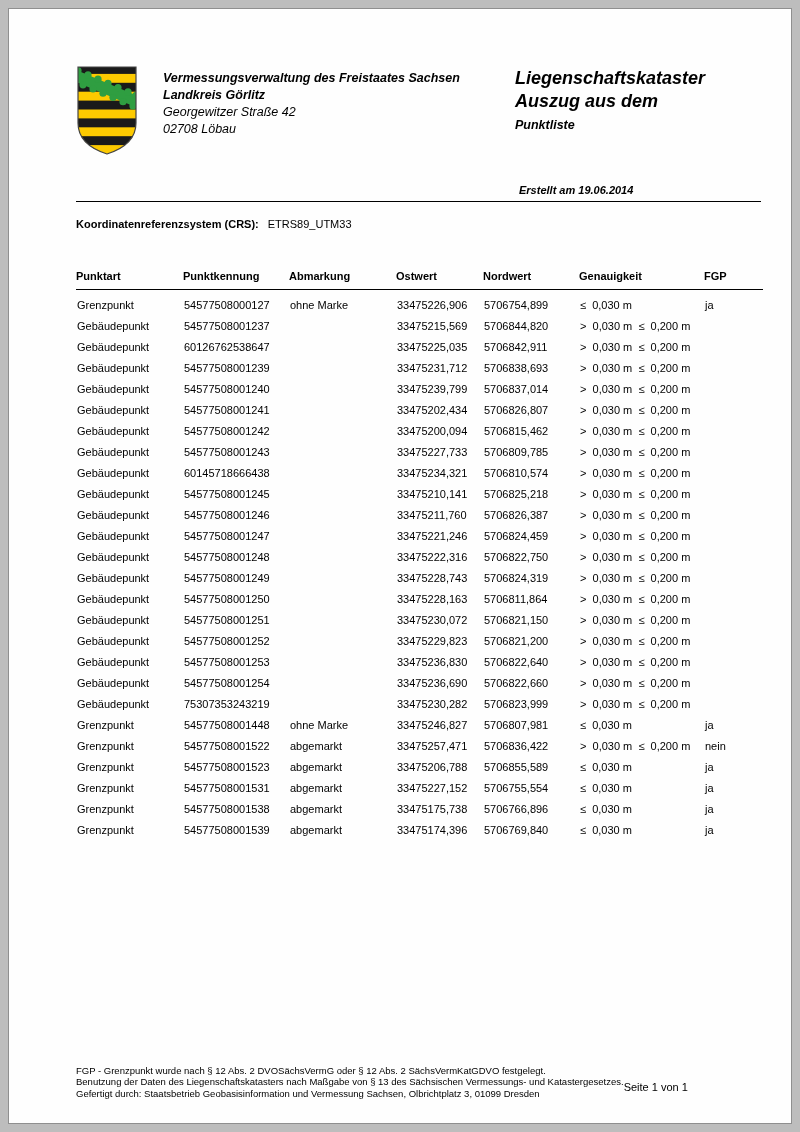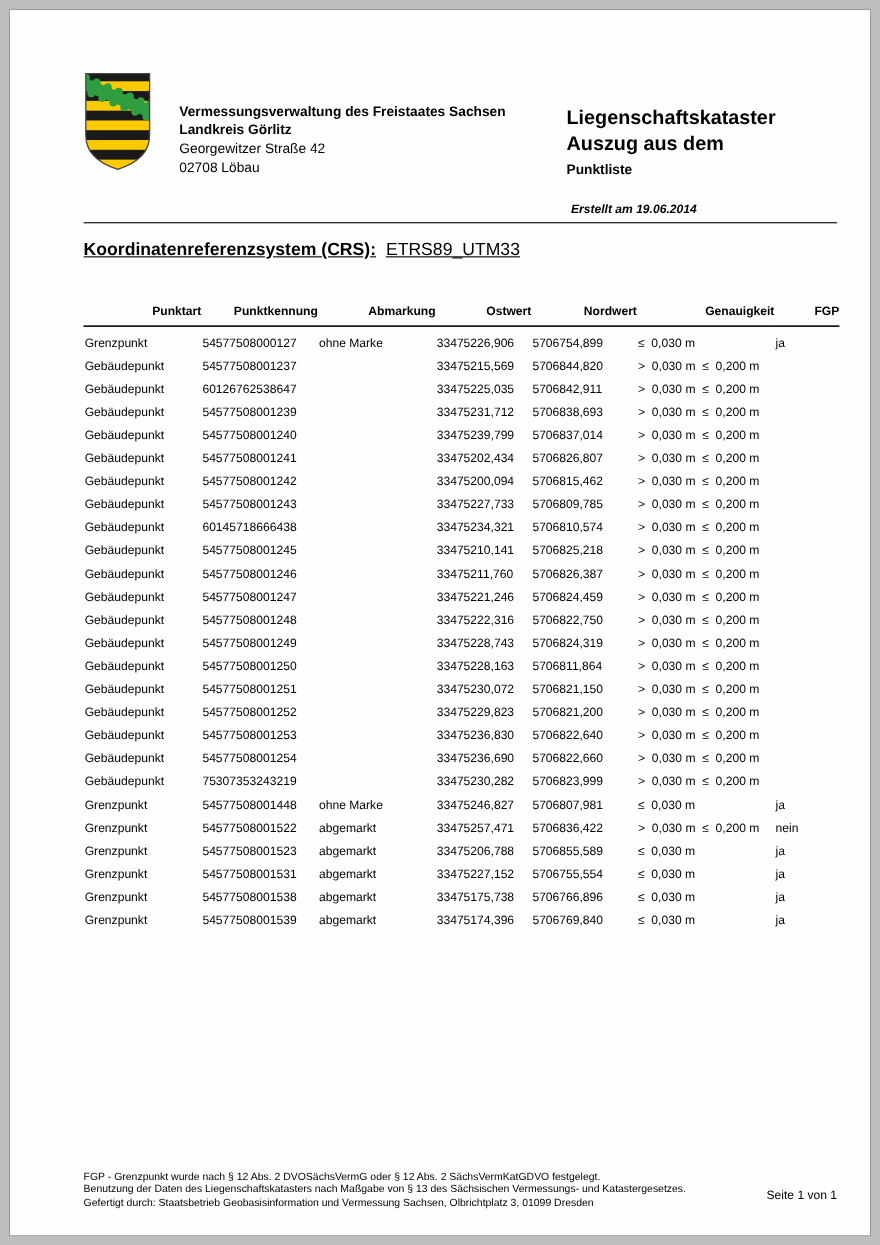--- a/index.html
+++ b/index.html
@@ -11,47 +11,47 @@
   }
   .page {
     box-sizing: border-box;
     position: relative;
     width: 784px; height: 1116px;
     margin: 8px auto 0 auto;
     background: #fefefe;
     border: 1px solid #8f8f8f;
     overflow: hidden;
   }
-  .header { display: flex; align-items: flex-end; margin: 56px 30px 0 67px; }
+  .header { display: flex; align-items: flex-start; margin: 56px 30px 0 67px; font-style: italic; }
   .coat-wrap { flex: 0 0 auto; }
   .issuer { margin-left: 25px; padding-top: 5px; font-size: 12.5px; line-height: 17px; }
   .issuer .b { font-weight: bold; }
   .title-block { margin-left: auto; width: 246px; padding-top: 2px; }
   .doc-title { font-size: 18px; font-weight: bold; line-height: 23px; }
   .doc-subtitle { font-size: 12.5px; font-weight: bold; margin-top: 5px; }
   .created { margin: 24px 30px 0 510px; font-size: 11px; font-weight: bold; font-style: italic; }
   .rule { border: none; border-top: 1px solid #000; margin: 5px 30px 0 67px; height: 0; }
-  .meta { margin: 16px 30px 16px 67px; font-size: 16px; text-decoration: underline; }
+  .meta { margin: 16px 30px 16px 67px; font-size: 11px; }
   .meta-row { margin-bottom: 7px; }
   .meta-label { font-weight: bold; }
   .meta-value { margin-left: 9px; }
   table.points {
     margin: 40px 0 0 67px; width: 687px;
     border-collapse: collapse; table-layout: fixed;
     font-size: 11px;
   }
   table.points th {
-    text-align: right; font-weight: bold; font-size: 11px;
+    text-align: left; font-weight: bold; font-size: 11px;
     padding: 0 0 7px 0; border-bottom: 1px solid #000;
   }
   table.points td { height: 19px; white-space: pre; overflow: hidden; vertical-align: middle; }
   table.points tbody tr:first-child td { padding-top: 5px; }
   .footer {
     position: absolute; left: 67px; right: 30px; bottom: 24px;
-    display: flex; justify-content: space-between; align-items: flex-end;
+    display: flex; align-items: flex-end;
   }
   .notes { font-size: 9.5px; line-height: 11.5px; }
   .page-number { font-size: 11px; white-space: nowrap; padding-bottom: 6px; }
 </style>
 </head>
 <body>
 
 <div class="page">
 
   <div class="header">

